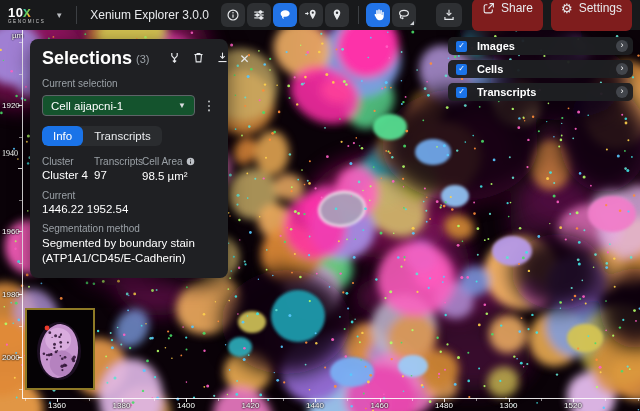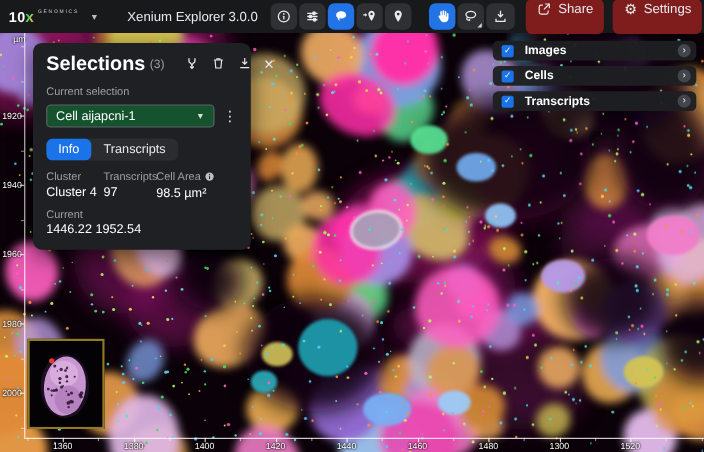--- a/index.html
+++ b/index.html
@@ -16,21 +16,21 @@
   .rlab { position:absolute; font-size:8px; color:#fff; text-shadow:0 0 2px #000, 0 0 2px #000; }
   .rtick { position:absolute; background:rgba(255,255,255,.88); }
 
   
   #minimap { position:absolute; left:25px; top:308px; width:70px; height:82px;
              background:#050205; border:2px solid #8f7a26; z-index:3; }
 
   
   #toolbar { position:absolute; top:0; left:0; width:640px; height:30px; background:#18191b;
              display:flex; align-items:center; padding:0 8px; z-index:6; }
-  .logo { display:flex; flex-direction:row; line-height:1; margin-right:2px; }
+  .logo { display:flex; flex-direction:column; line-height:1; margin-right:2px; }
   .logo-row { display:flex; align-items:flex-end; }
   .brand10 { font-weight:bold; font-size:13px; color:#fff; letter-spacing:.5px; }
   .brand-sub { font-size:4.5px; letter-spacing:1.6px; color:#cfcfcf; margin-top:1px; }
   .caret { color:#b9bcc0; font-size:8px; margin:0 6px 0 8px; }
   .tb-div { width:1px; height:18px; background:#3c3f43; margin:0 7px; }
   .tb-title { font-size:12px; color:#e8eaed; margin:0 12px 0 6px; white-space:nowrap; }
   .tbtn { width:24px; height:24px; border-radius:6px; background:#2e3033; color:#e8eaed;
           display:flex; align-items:center; justify-content:center; margin-right:2px;
           position:relative; flex:none; cursor:pointer; }
   .tbtn.active { background:#2273e6; color:#fff; }
@@ -970,21 +970,21 @@
           <circle cx="579.3" cy="242.4" r="1.4" fill="#3fe3e3" opacity="0.9"></circle>
         </g>
       </svg></div>
 
   <div id="ruler">
     <div class="rlab" style="left:12px; top:31px;">µm</div>
     <div class="rline" style="left:22px; top:30px; width:1px; height:368px;"></div>
     <div class="rline" style="left:22px; top:398px; width:618px; height:1px;"></div>
   <div class="rlab" style="left: 2px; top: 101px; width: 16px; text-align: right;">1920</div>
       <div class="rtick" style="left: 18px; top: 105px; width: 4px; height: 1px;"></div>
-      <div class="rlab" style="left: 2px; top: 164px; width: 16px; text-align: center;">1940</div>
+      <div class="rlab" style="left: 2px; top: 149px; width: 16px; text-align: center; font-family: Liberation Serif, serif;">1940</div>
       <div class="rtick" style="left: 18px; top: 168px; width: 4px; height: 1px;"></div>
       <div class="rlab" style="left: 2px; top: 227px; width: 16px; text-align: right;">1960</div>
       <div class="rtick" style="left: 18px; top: 231px; width: 4px; height: 1px;"></div>
       <div class="rlab" style="left: 2px; top: 290px; width: 16px; text-align: right;">1980</div>
       <div class="rtick" style="left: 18px; top: 294px; width: 4px; height: 1px;"></div>
       <div class="rlab" style="left: 2px; top: 353px; width: 16px; text-align: right;">2000</div>
       <div class="rtick" style="left: 18px; top: 357px; width: 4px; height: 1px;"></div>
       <div class="rtick" style="left: 19px; top: 42px; width: 3px; height: 1px; opacity: 0.6;"></div>
       <div class="rtick" style="left: 19px; top: 74px; width: 3px; height: 1px; opacity: 0.6;"></div>
       <div class="rtick" style="left: 19px; top: 137px; width: 3px; height: 1px; opacity: 0.6;"></div>
@@ -1224,20 +1224,24 @@
         </div>
         <div class="ig-val">98.5 µm²</div>
       </div>
     </div>
 
     <div class="sp-block">
       <div class="mini-label">Current</div>
       <div class="ig-val">1446.22  1952.54</div>
     </div>
 
+    <div class="sp-block">
+      <div class="mini-label">Segmentation method</div>
+      <div class="seg-val">Segmented by boundary stain (ATP1A1/CD45/E-Cadherin)</div>
+    </div>
   </div>
 
   <div class="layer-row" style="top:37px;">
     <span class="cbx">
         <span>✓</span>
       </span>
     <span class="layer-label">Images</span>
     <span class="chev">›</span>
   </div>
   <div class="layer-row" style="top:60px;">

